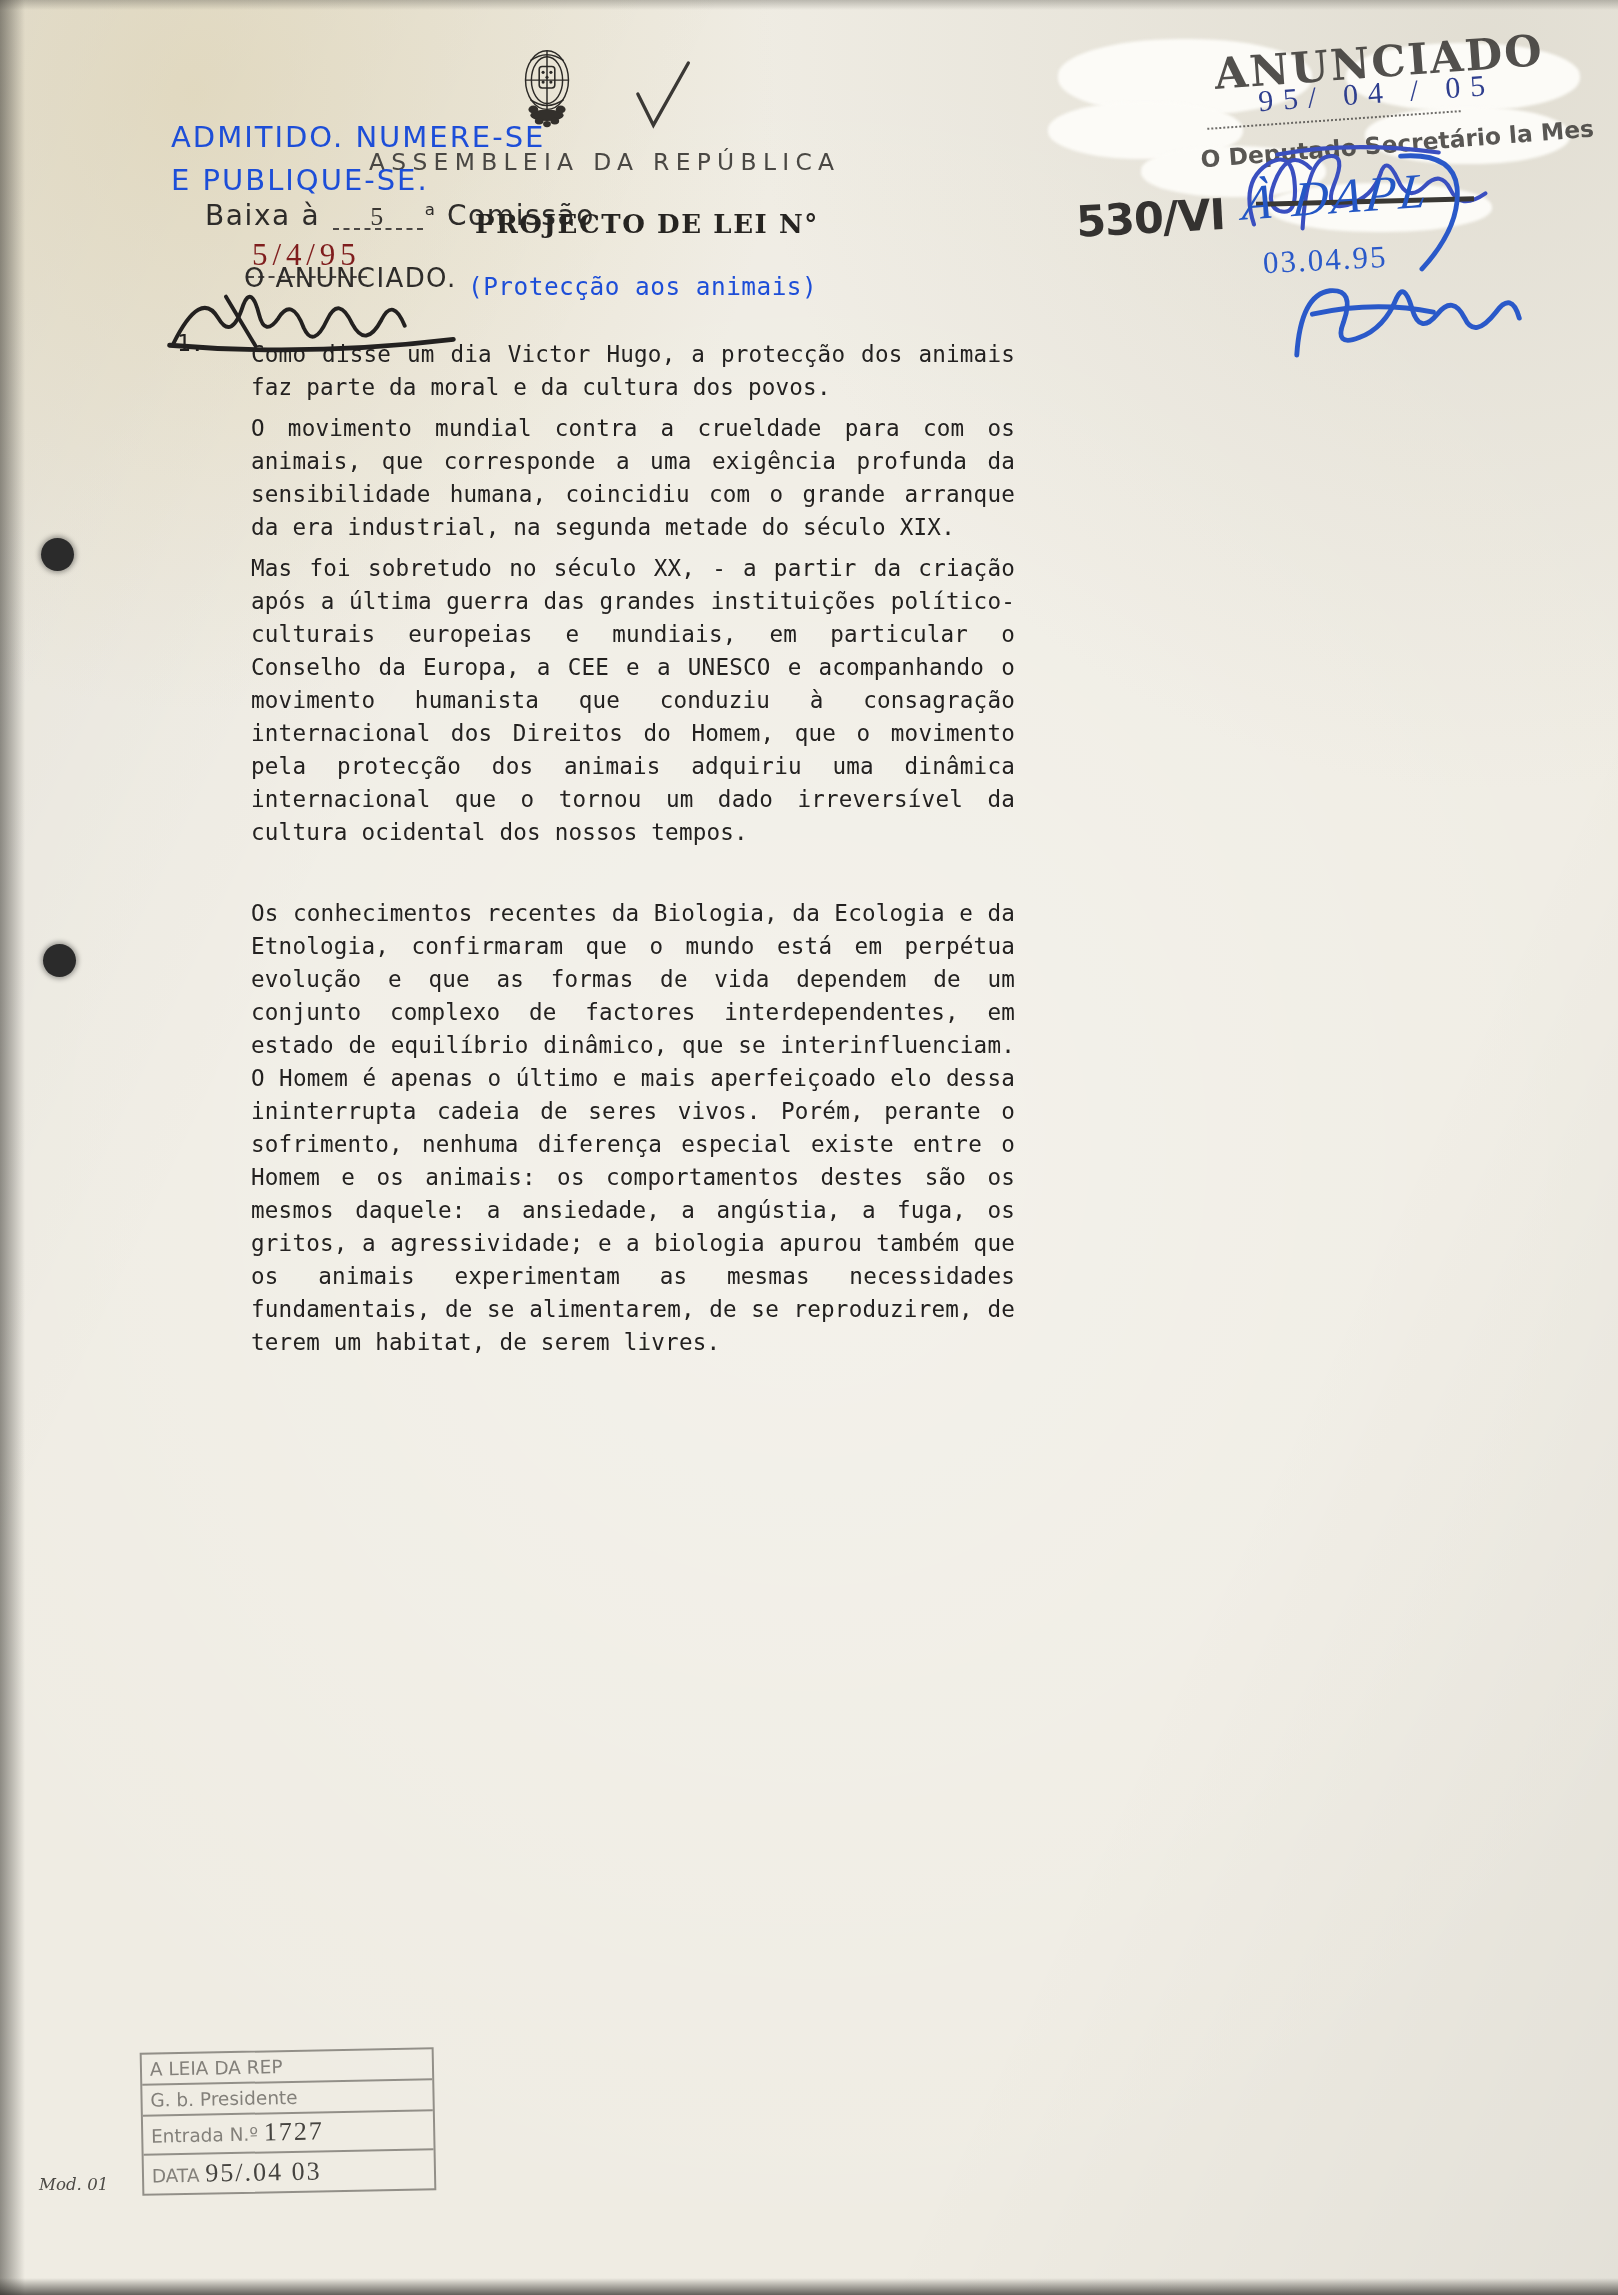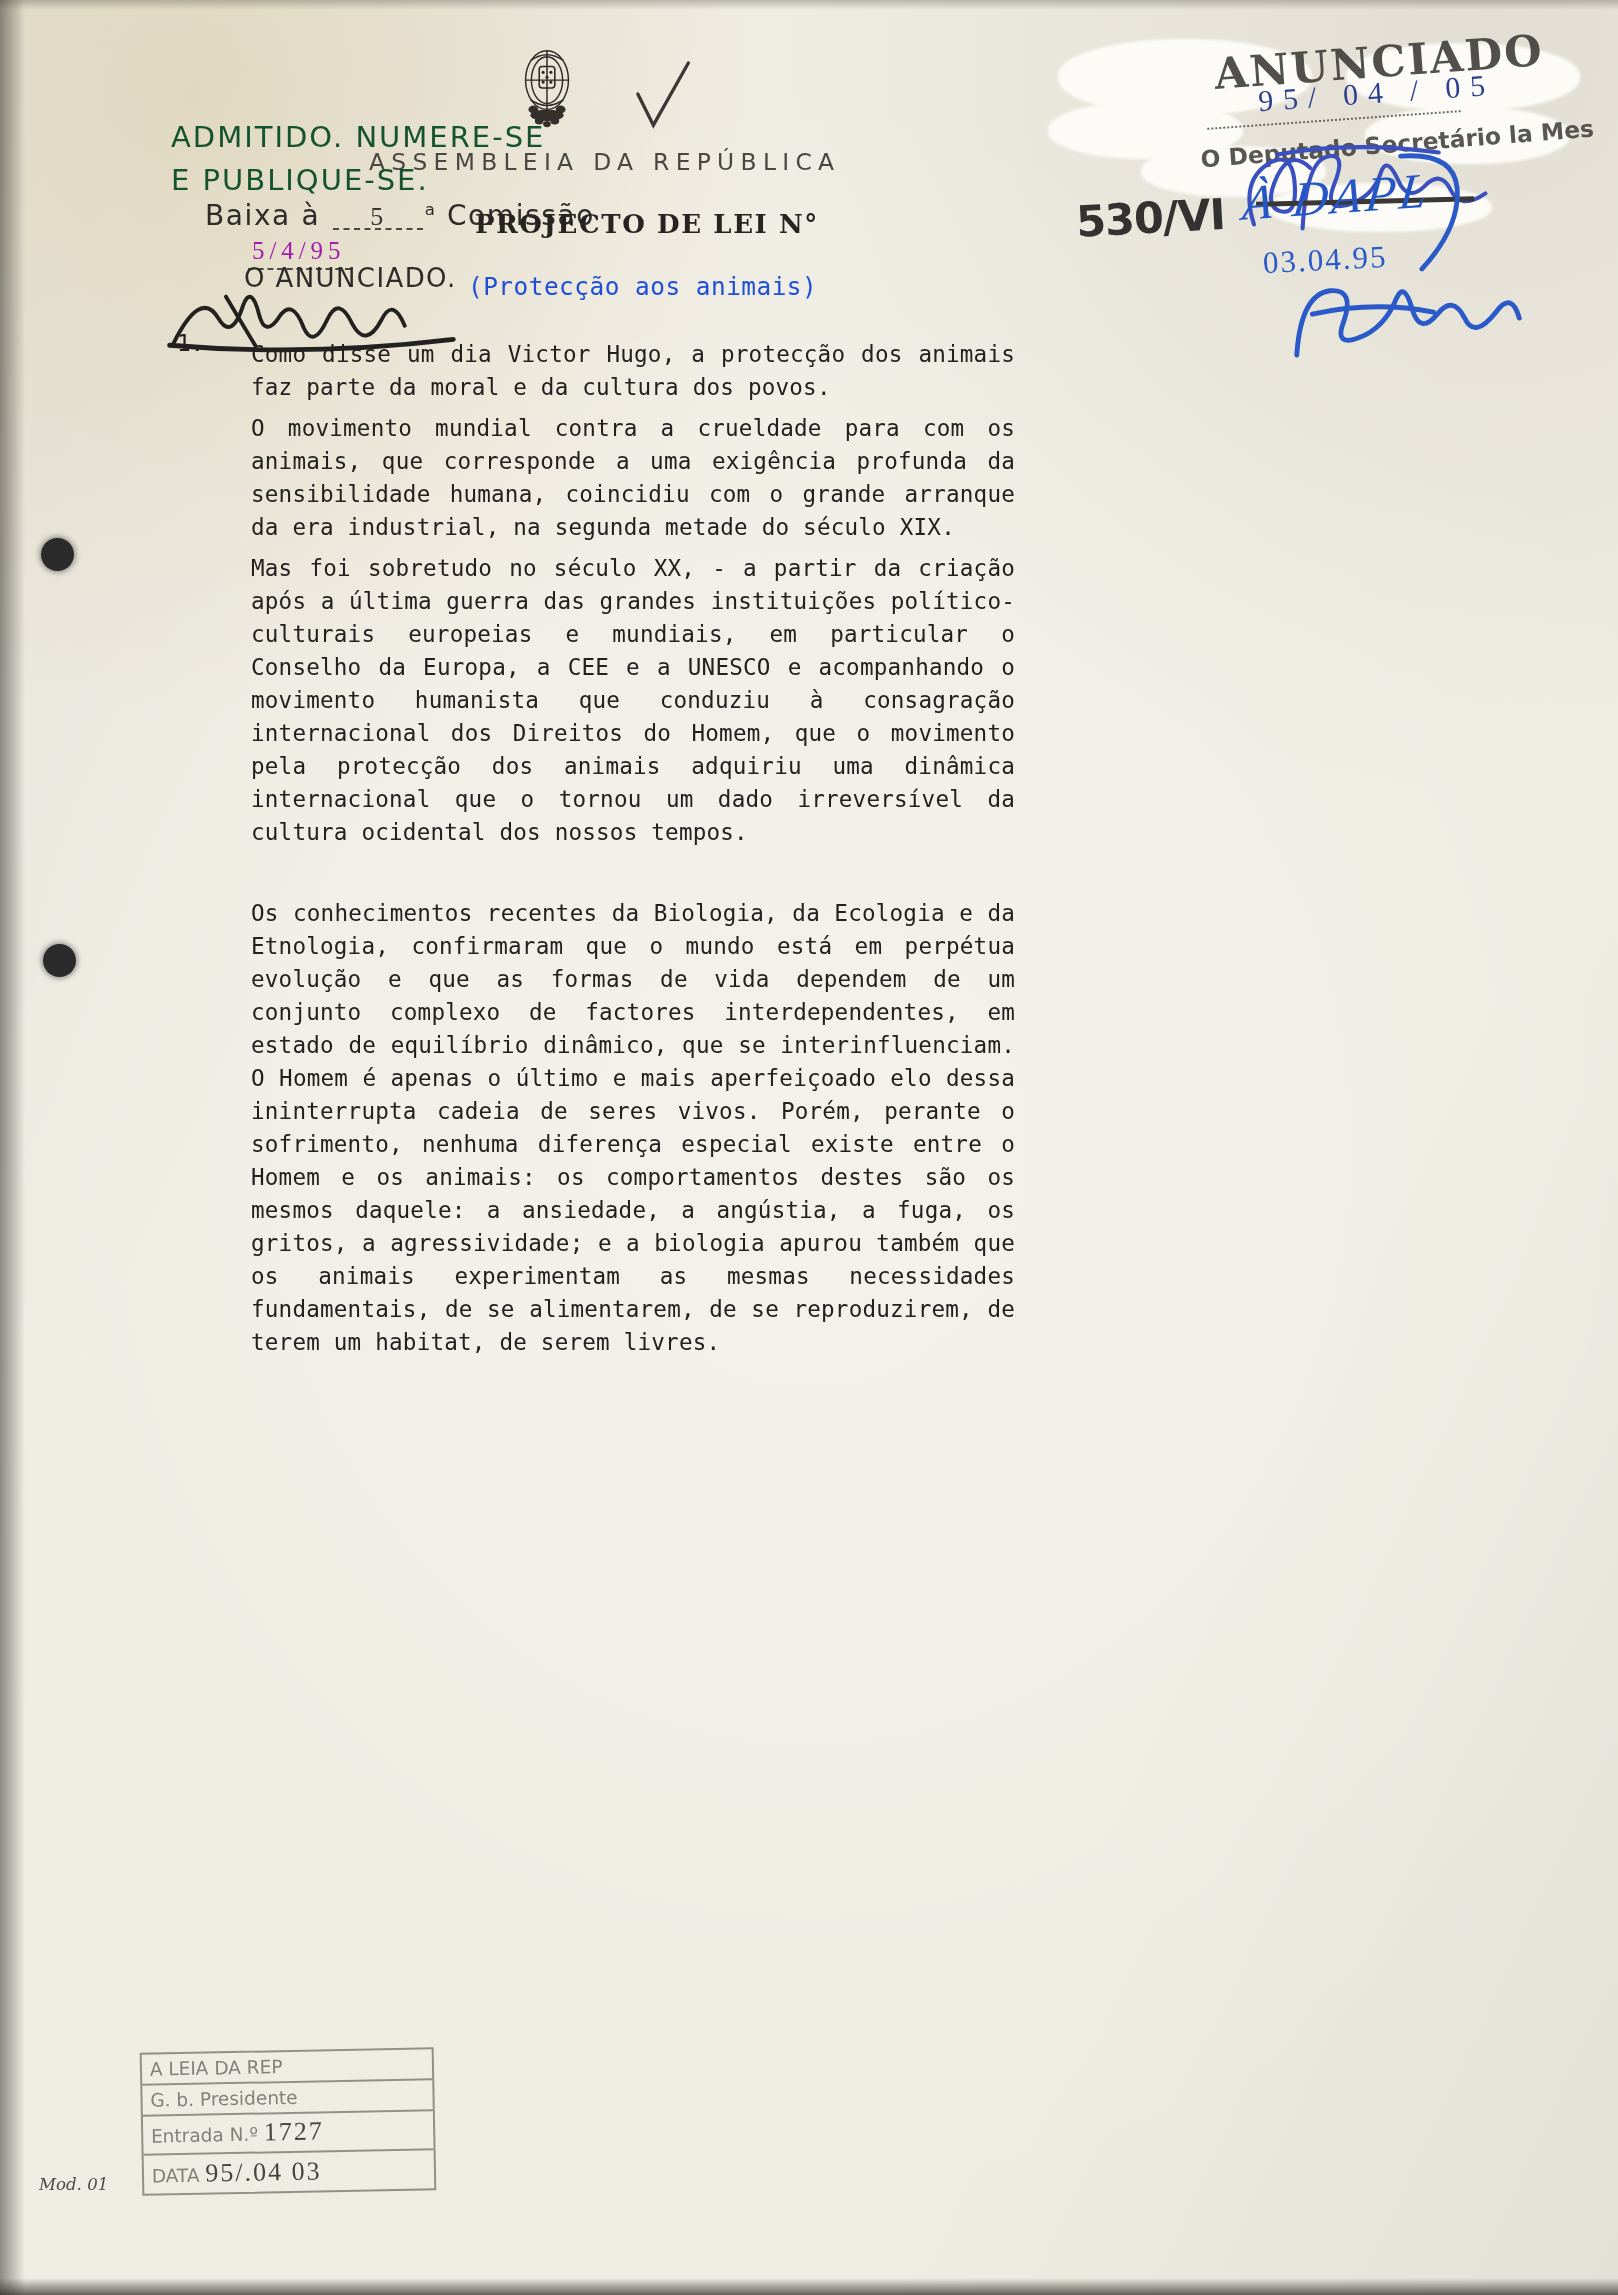--- a/index.html
+++ b/index.html
@@ -45,21 +45,21 @@
     box-shadow:0 0 4.9px 2px rgba(0,0,0,.35);
   }
   .hole.h1{left:41px;top:538px;}
   .hole.h2{left:43px;top:944px;}
 
   
   .admit{
     position:absolute;left:171px;top:117px;
     font-family:"DejaVu Sans",sans-serif;
     font-size:29px;letter-spacing:2px;
-    color:#14532d;line-height:1.42;
+    color:#1d4ed8;line-height:1.42;
     white-space:pre;
   }
   .admit .l2{display:block;margin-top:2px;}
   .baixa{
     position:absolute;left:171px;top:199px;
     font-family:"DejaVu Sans",sans-serif;
     font-size:28px;letter-spacing:1.6px;color:#2e2c2a;
     white-space:pre;
     margin-left:34px;
   }
@@ -68,21 +68,21 @@
     font-family:"Liberation Serif",serif;font-size:26px;color:#3a3733;
   }
   .baixa .blank::after{
     content:"";position:absolute;left:2px;right:2px;bottom:2px;
     border-bottom:2.9px dashed #4a4744;
   }
   .sup{font-size:16.6px;vertical-align:super;}
 
   .datePres{
     position:absolute;left:252px;top:237px;
-    font-family:"Liberation Serif",serif;font-size:25px;color:#a21caf;
+    font-family:"Liberation Serif",serif;font-size:31px;color:#7f1d1d;
     letter-spacing:4.9px;
   }
   .datePres::after{
     content:"";position:absolute;left:-3.9px;right:-5.9px;bottom:-4.9px;
     border-bottom:2.9px dashed #4a4744;
   }
   .presidente{
     position:absolute;left:244px;top:263px;
     font-family:"DejaVu Sans",sans-serif;
     font-size:26px;letter-spacing:1.4px;color:#2e2c2a;

